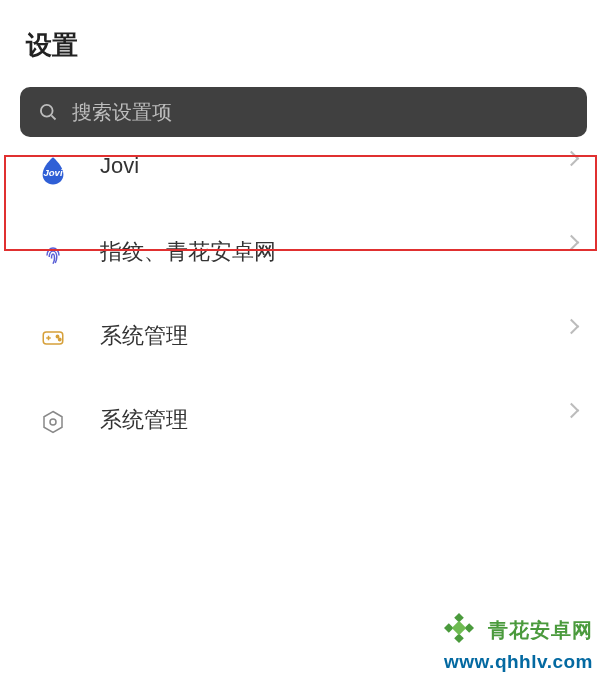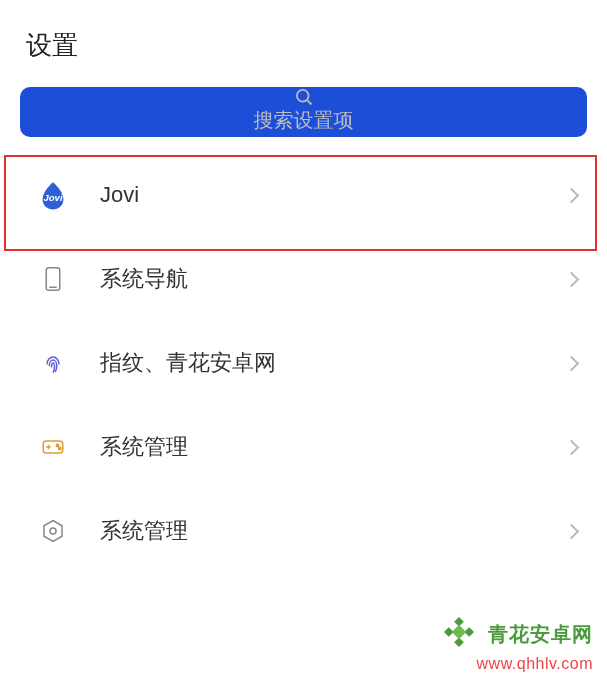--- a/index.html
+++ b/index.html
@@ -6,51 +6,49 @@
     body {
       width: 607px;
       height: 687px;
       background: #fff;
       font-family: -apple-system, "PingFang SC", "Microsoft YaHei", sans-serif;
       position: relative;
       overflow: hidden;
     }
     .page-title {
       font-size: 26px;
-      font-weight: 400;
+      font-weight: 700;
       color: #222;
       padding: 28px 0 24px 26px;
     }
     .search-box {
       margin: 0 20px 16px 20px;
-      background: #1d4ed8;
+      background: #404040;
       border-radius: 10px;
       height: 50px;
       display: flex;
       align-items: center;
       padding: 0 18px;
-      gap: 0;
-      flex-direction: column;
+      gap: 14px;
     }
     .search-box .placeholder {
       color: #bdbdbd;
       font-size: 20px;
     }
     .search-icon {
       width: 20px;
       height: 20px;
       flex-shrink: 0;
     }
     .list {
       display: flex;
       flex-direction: column;
     }
     .row {
       display: flex;
-      align-items: center;
       height: 84px;
       padding: 0 24px 0 36px;
       position: relative;
     }
     .row-icon {
       width: 34px;
       height: 34px;
       margin-right: 30px;
       flex-shrink: 0;
       display: flex;
@@ -97,23 +95,24 @@
       width: 34px;
       height: 34px;
     }
     .watermark-text {
       font-size: 20px;
       font-weight: 700;
       color: #4a9a3c;
       letter-spacing: 1px;
     }
     .watermark-url {
-      font-size: 16px;
-      color: #ef4444;
+      font-size: 19px;
+      color: #0369a1;
       letter-spacing: 0.5px;
+      font-weight: bold;
     }
     
     .jovi-icon {
       width: 32px;
       height: 32px;
     }
   </style>
 </head>
 <body>
 
@@ -135,30 +134,20 @@
     <span class="row-icon">
       <svg class="jovi-icon" viewBox="0 0 40 40">
         <path d="M20 4 C27 10 33 18 33 26 C33 33 27 38 20 38 C13 38 7 33 7 26 C7 18 13 10 20 4 Z" fill="#2f5fd6"></path>
         <text x="20" y="27" text-anchor="middle" font-size="12" font-style="italic" font-weight="600" fill="#fff" font-family="sans-serif" textContent="Jovi">Jovi</text>
       </svg>
     </span>
     <span class="row-label">Jovi</span>
     <span class="chevron"></span>
   </div>
 
-  <div class="row">
-    <span class="row-icon">
-      <svg viewBox="0 0 40 40" width="30" height="30" fill="none" stroke="#888" stroke-width="2">
-        <rect x="11" y="5" width="18" height="30" rx="3"></rect>
-        <line x1="15" y1="31" x2="25" y2="31"></line>
-      </svg>
-    </span>
-    <span class="row-label">系统导航</span>
-    <span class="chevron"></span>
-  </div>
 
   <div class="row">
     <span class="row-icon">
       <svg viewBox="0 0 40 40" width="30" height="30" fill="none" stroke="#5a5fd6" stroke-width="2">
         <path d="M12 22c0-6 4-10 8-10s8 4 8 10"></path>
         <path d="M15 24c0-5 2.5-8 5-8s5 3 5 8c0 3-1 6-2 8"></path>
         <path d="M18 26c0-4 1-6 2-6s2 2 2 6c0 3-1 5-2 7"></path>
       </svg>
     </span>
     <span class="row-label">指纹、青花安卓网</span>

